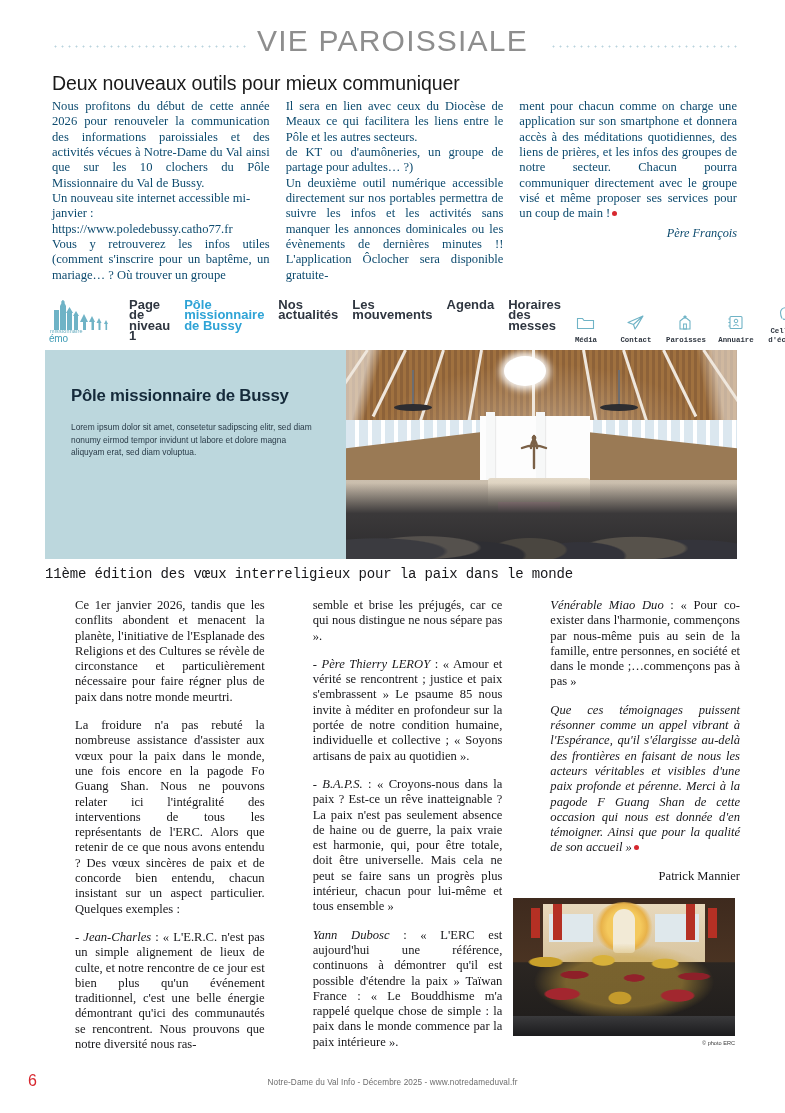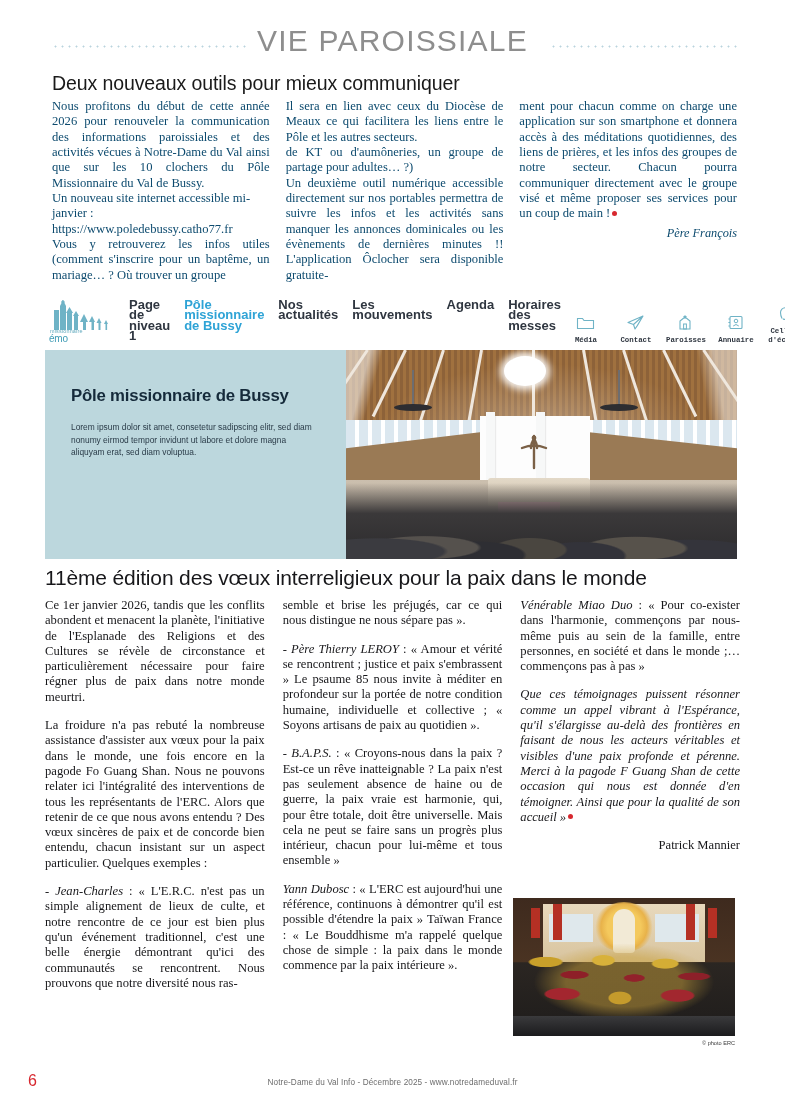--- a/index.html
+++ b/index.html
@@ -292,35 +292,35 @@
   .ch-lamp::before {
     content:""; position:absolute; left: 18px; top: -34px;
     width: 1.5px; height: 34px; background:#6d6d70;
   }
 
   
   .article2-title {
     position: absolute;
     left: 45px;
     top: 566px;
-    font-family: Liberation Sans, sans-serif;
-    font-size: 21px;
+    font-family: Liberation Mono, monospace;
+    font-size: 14px;
     color: #17171a;
     font-weight: 400;
     letter-spacing: -0.15px;
   }
   .a2-cols {
     position: absolute;
     top: 598px;
     left: 45px;
     width: 695px;
     display: flex;
     gap: 18px;
   }
-  .a2-col { width: 220px; }
+  .a2-col { width: 220px; margin-left: 30px; }
   .a2-col p {
     margin: 0 0 13px 0;
     font-family: "Liberation Serif", serif;
     font-size: 12.6px;
     line-height: 15.3px;
     text-align: justify;
     color: #17171a;
     hyphens: auto;
   }
   .a2-col p em { font-style: italic; }

